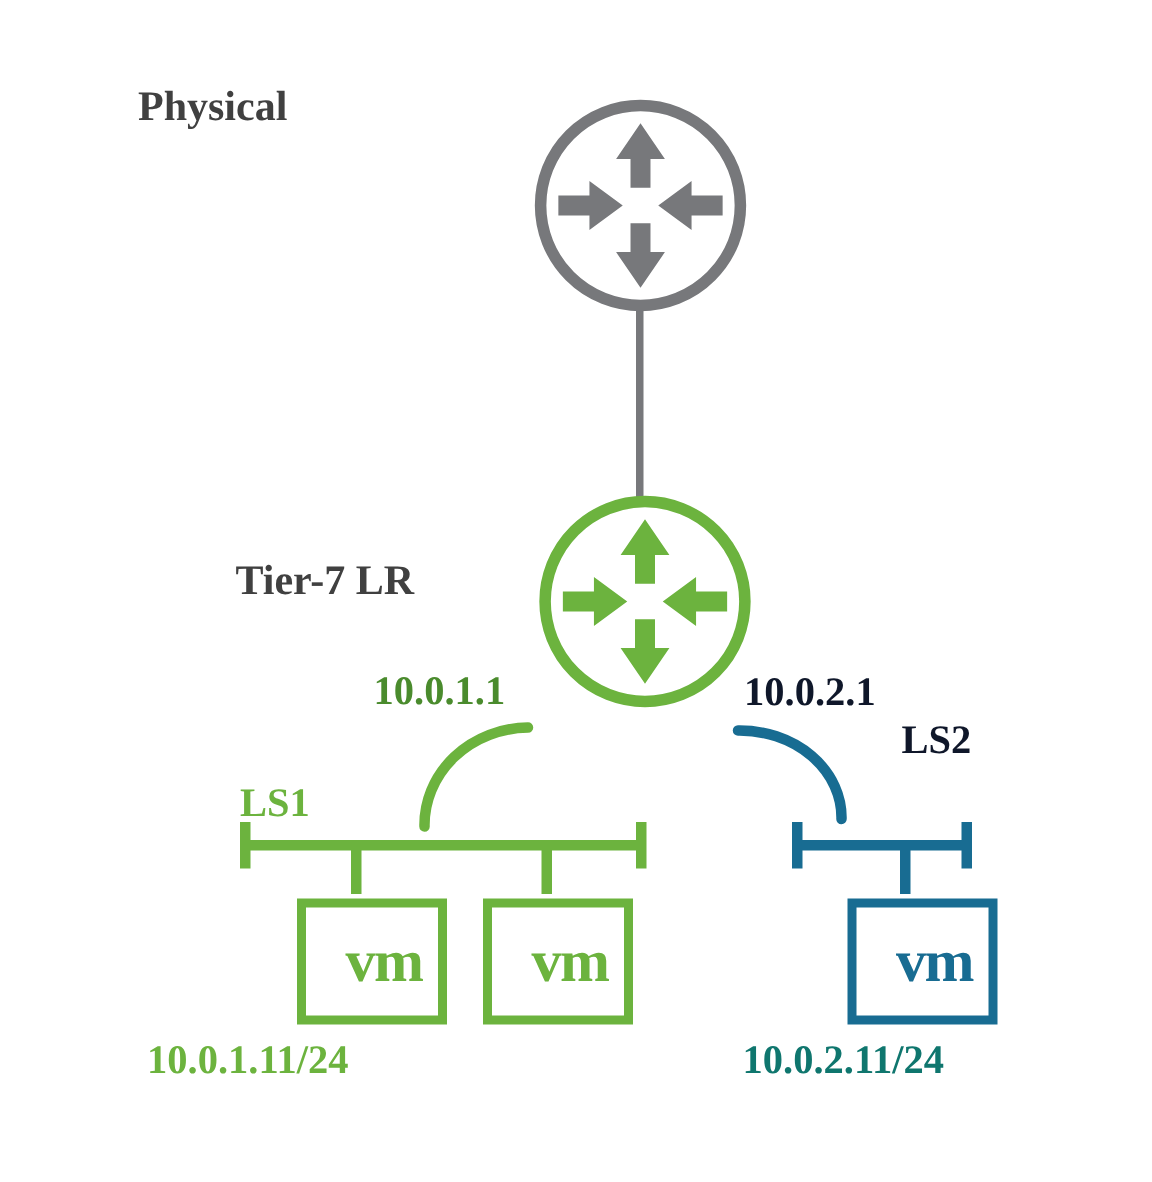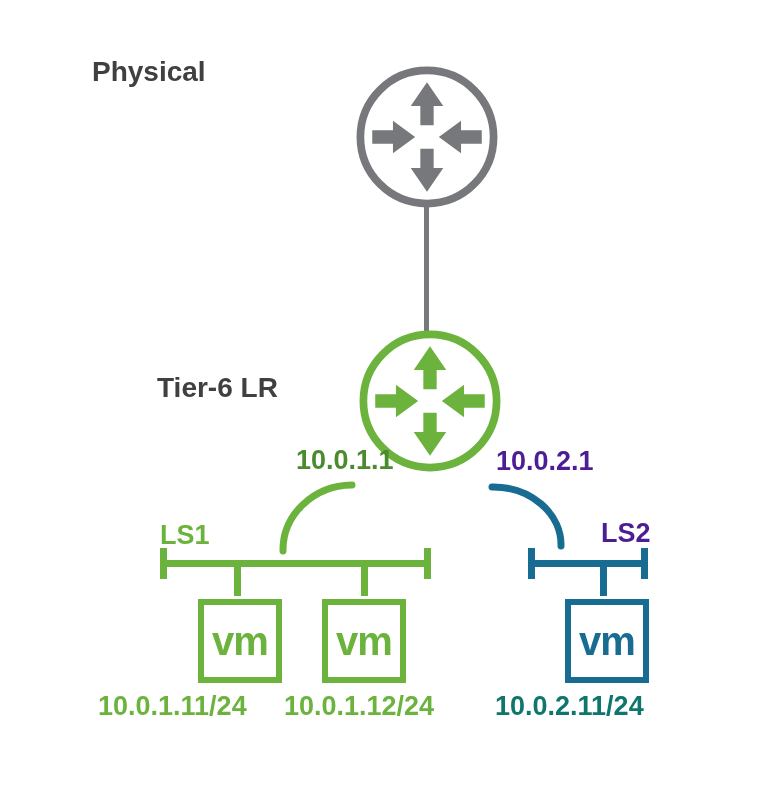--- a/index.html
+++ b/index.html
@@ -1,32 +1,32 @@
 <!DOCTYPE html>
 <html><head>
 <meta charset="utf-8">
 <style>
   html,body{margin:0;padding:0;background:#ffffff;}
   .canvas{
     position:relative;
     width:768px;height:788px;
     background:#ffffff;
     overflow:hidden;
-    font-family:Liberation Sans, sans-serif;
+    font-family:Liberation Serif, serif;
   }
   .lbl{
     position:absolute;
     font-weight:700;
     white-space:nowrap;
     line-height:1.15;
   }
   .dark  {color:#404040;font-size:28px;}
   .green {color:#6CB33E;}
-  .dgreen{color:#4A8B2D;margin-left:47px;}
-  .navy  {color:#4c1d95;}
+  .dgreen{color:#4A8B2D;}
+  .navy  {color:#0f172a;}
   .teal  {color:#0f766e;}
   .ip{font-size:27px;}
   .seg-label{font-size:27px;}
   .center{text-align:left;width:220px;}
 
   .uplink{
     position:absolute;
     left:424px;top:198px;
     width:5px;height:140px;
     background:#77787B;
@@ -42,21 +42,21 @@
   .t{background:#186C92;}
   .bar{height:7px;}
   .cap{width:7px;height:31px;}
   .tick{width:7px;height:36px;}
 
   .vmbox{
     position:absolute;
     width:72px;height:72px;
     border:6px solid #6CB33E;
     background:#ffffff;
-    display:flex;align-items:center;justify-content:center;
+    display:flex;align-items:center;justify-content:center;padding-left:16px;
   }
   .vmbox span{
     font-weight:700;font-size:40px;letter-spacing:-1px;
     color:#6CB33E;line-height:1;
   }
   .vmbox.tealbox{border-color:#186C92;}
   .vmbox.tealbox span{color:#186C92;}
 </style>
 </head>
 <body>
@@ -76,26 +76,26 @@
   </svg>
 
   <svg class="router router-green" viewBox="0 0 100 100">
     <circle cx="50" cy="50" r="45" fill="#ffffff" stroke="#6CB33E" stroke-width="5.2"></circle>
     <polygon fill="#6CB33E" points="50,13 61,29 54.5,29 54.5,42 45.5,42 45.5,29 39,29"></polygon>
     <polygon fill="#6CB33E" points="50,87 61,71 54.5,71 54.5,58 45.5,58 45.5,71 39,71"></polygon>
     <polygon fill="#6CB33E" points="42,50 27,39 27,45.5 13,45.5 13,54.5 27,54.5 27,61"></polygon>
     <polygon fill="#6CB33E" points="58,50 73,39 73,45.5 87,45.5 87,54.5 73,54.5 73,61"></polygon>
   </svg>
 
-  <div class="lbl dark" style="left:157px;top:372px;">Tier-6 LR</div>
+  <div class="lbl dark" style="left:157px;top:372px;">Tier-7 LR</div>
 
   <div class="lbl dgreen ip" style="left:249px;top:445px;">10.0.1.1</div>
   <div class="lbl navy ip" style="left:496px;top:446px;">10.0.2.1</div>
 
-  <div class="lbl navy seg-label" style="left:601px;top:478px;margin-top:40px;">LS2</div>
+  <div class="lbl navy seg-label" style="left:601px;top:478px;">LS2</div>
   <div class="lbl green seg-label" style="left:160px;top:520px;">LS1</div>
 
   <svg class="arcs" width="768" height="788">
     <path d="M 352 485 A 70 65 0 0 0 283 551" stroke="#6CB33E" stroke-width="7" fill="none" stroke-linecap="round"></path>
     <path d="M 492 487 A 68 58 0 0 1 561 546" stroke="#186C92" stroke-width="7" fill="none" stroke-linecap="round"></path>
   </svg>
 
   <div class="tick g" style="left:234px;top:560px;"></div>
   <div class="tick g" style="left:361px;top:560px;"></div>
   <div class="bar g" style="left:162px;top:560px;width:268px;"></div>
@@ -111,16 +111,15 @@
     <span>vm</span>
   </div>
   <div class="vmbox" style="left:322px;top:599px;">
     <span>vm</span>
   </div>
   <div class="vmbox tealbox" style="left:565px;top:599px;">
     <span>vm</span>
   </div>
 
   <div class="lbl green ip center" style="left:98px;top:691px;">10.0.1.11/24</div>
-  <div class="lbl green ip center" style="left:284px;top:691px;">10.0.1.12/24</div>
   <div class="lbl teal ip center" style="left:495px;top:691px;">10.0.2.11/24</div>
 
 </div>
 
 </body></html>

